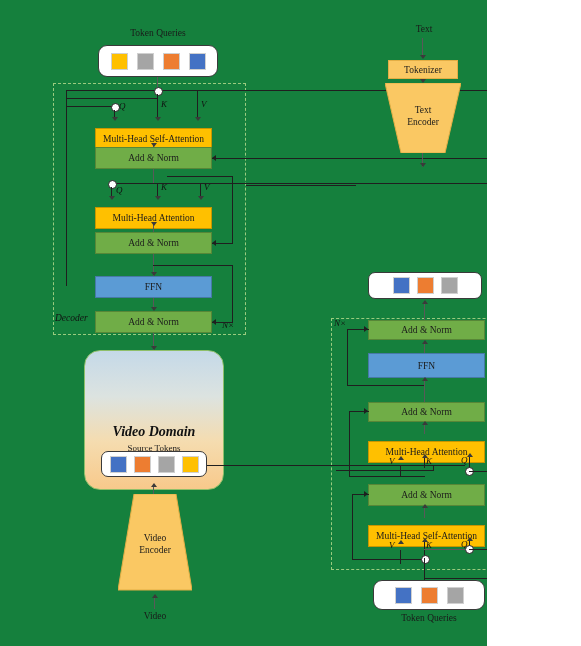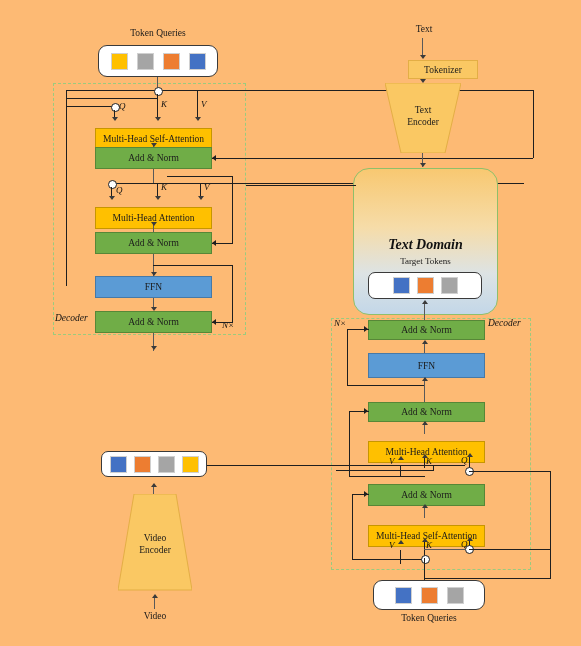--- a/index.html
+++ b/index.html
@@ -1,38 +1,38 @@
 <!DOCTYPE html>
 <html><head>
 <meta charset="utf-8">
 <style>
   html,body{margin:0;padding:0;background:#ffffff;}
   body{width:581px;height:646px;font-family:"Liberation Serif",serif;color:#1a1a1a;}
-  #root{position:relative;width:581px;height:646px;overflow:hidden;background:#fdba74;}
+  #root{position:relative;width:487px;height:646px;overflow:hidden;background:#15803d;}
 
   .abs{position:absolute;box-sizing:border-box;}
 
   
   .lbl{position:absolute;font-family:"Liberation Serif",serif;font-size:9.5px;color:#1a1a1a;
        text-align:center;white-space:nowrap;line-height:1.15;}
   .qkv{position:absolute;font-family:"Liberation Serif",serif;font-style:italic;
        font-size:9px;color:#111;white-space:nowrap;}
   .nx{position:absolute;font-family:"Liberation Serif",serif;font-style:italic;
       font-size:9px;color:#111;white-space:nowrap;}
   .decword{position:absolute;font-family:"Liberation Serif",serif;font-style:italic;
       font-size:9.5px;color:#111;white-space:nowrap;}
 
   
   .mod{position:absolute;box-sizing:border-box;display:flex;align-items:center;
        justify-content:center;font-family:"Liberation Serif",serif;font-size:9.5px;
        color:#1b1b1b;white-space:nowrap;border:1px solid rgba(0,0,0,.22);}
   .mod.orange{background:#FFC000;margin-top:7px;}
   .mod.green{background:#70AD47;}
   .mod.blue{background:#5B9BD5;}
-  .mod.tan{background:#FAC863;margin-left:20px;}
+  .mod.tan{background:#FAC863;}
 
   
   .tokbox{position:absolute;box-sizing:border-box;background:#fff;border:1px solid #3a3a3a;
           border-radius:9px;display:flex;align-items:center;justify-content:center;gap:9px;}
   .tokbox.inner{border-radius:7px;gap:7px;}
   .tok{width:15px;height:15px;border:1px solid #d0d0d0;}
 
   
   .domain{position:absolute;box-sizing:border-box;border:1px solid #8FBF6A;
           border-radius:16px;display:flex;flex-direction:column;align-items:center;}
@@ -145,20 +145,25 @@
 
   <div class="mod green" style="left:95px;top:311px;width:117px;height:22px;">Add &amp; Norm</div>
   <div class="h" style="left:153px;top:265px;width:80px;"></div>
   <div class="v" style="left:232px;top:265px;height:58px;"></div>
   <div class="h" style="left:212px;top:322px;width:21px;"></div>
   <div class="arw left" style="left:212px;top:319px;"></div>
 
   <div class="vg" style="left:153px;top:333px;height:18px;"></div>
   <div class="arw down" style="left:150.5px;top:346px;"></div>
 
+  <div class="domain" id="video-domain" style="left:84px;top:350px;width:140px;height:140px;
+              background:linear-gradient(180deg,#C5D9E8 0%,#DCE3E0 33%,#F5DCAF 66%,#F8C98B 100%);">
+    <div class="dtitle" style="margin-top:73px;">Video Domain</div>
+    <div class="dsub">Source Tokens</div>
+  </div>
   <div class="tokbox inner" id="video-tokbox" style="left:101px;top:451px;width:106px;height:26px;">
       <div class="tok" style="background: rgb(68, 114, 196);"></div>
       <div class="tok" style="background: rgb(237, 125, 49);"></div>
       <div class="tok" style="background: rgb(165, 165, 165);"></div>
       <div class="tok" style="background: rgb(255, 192, 0);"></div>
     </div>
 
   <div class="vg" style="left:153px;top:484px;height:12px;"></div>
   <div class="arw up" style="left:150.5px;top:483px;"></div>
   <svg class="abs" style="left:118px;top:494px;width:74px;height:97px;">
@@ -178,25 +183,20 @@
   <div class="arw down" style="left:419.5px;top:79px;"></div>
 
   <svg class="abs" style="left:385px;top:83px;width:76px;height:70px;">
     <polygon points="0,0 76,0 60,70 16,70" fill="#FAC863" stroke="#E3AE45" stroke-width="1"></polygon>
   </svg>
   <div class="lbl" style="left:385px;top:105px;width:76px;">Text</div>
   <div class="lbl" style="left:385px;top:117px;width:76px;">Encoder</div>
   <div class="vg" style="left:422px;top:153px;height:14px;"></div>
   <div class="arw down" style="left:419.5px;top:163px;"></div>
 
-  <div class="domain" id="text-domain" style="left:353px;top:168px;width:145px;height:147px;
-              background:linear-gradient(180deg,#F8C871 0%,#F6DCA8 40%,#DDE3E4 72%,#C3D7E8 100%);">
-    <div class="dtitle" style="margin-top:68px;">Text Domain</div>
-    <div class="dsub">Target Tokens</div>
-  </div>
   <div class="tokbox inner" id="text-tokbox" style="left:368px;top:272px;width:114px;height:27px;">
       <div class="tok" style="background: rgb(68, 114, 196);"></div>
       <div class="tok" style="background: rgb(237, 125, 49);"></div>
       <div class="tok" style="background: rgb(165, 165, 165);"></div>
     </div>
 
   <div class="dashed" style="left:331px;top:318px;width:200px;height:252px;"></div>
   <div class="nx" style="left:334px;top:318px;">N×</div>
   <div class="decword" style="left:488px;top:318px;">Decoder</div>
 

